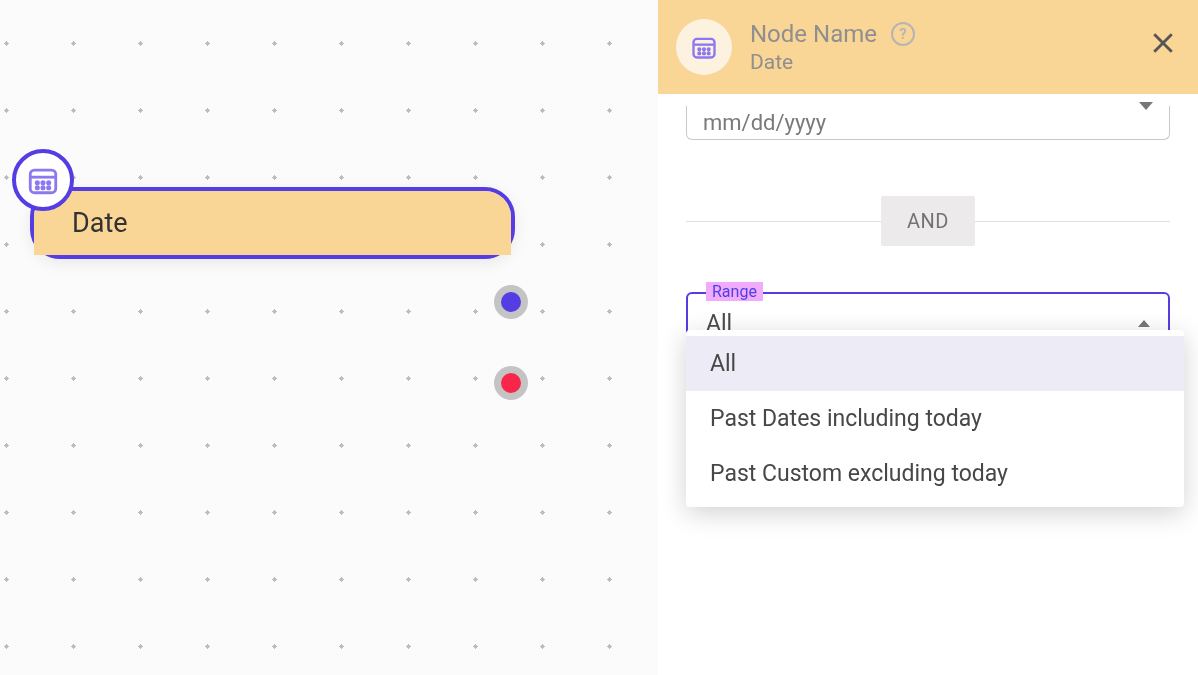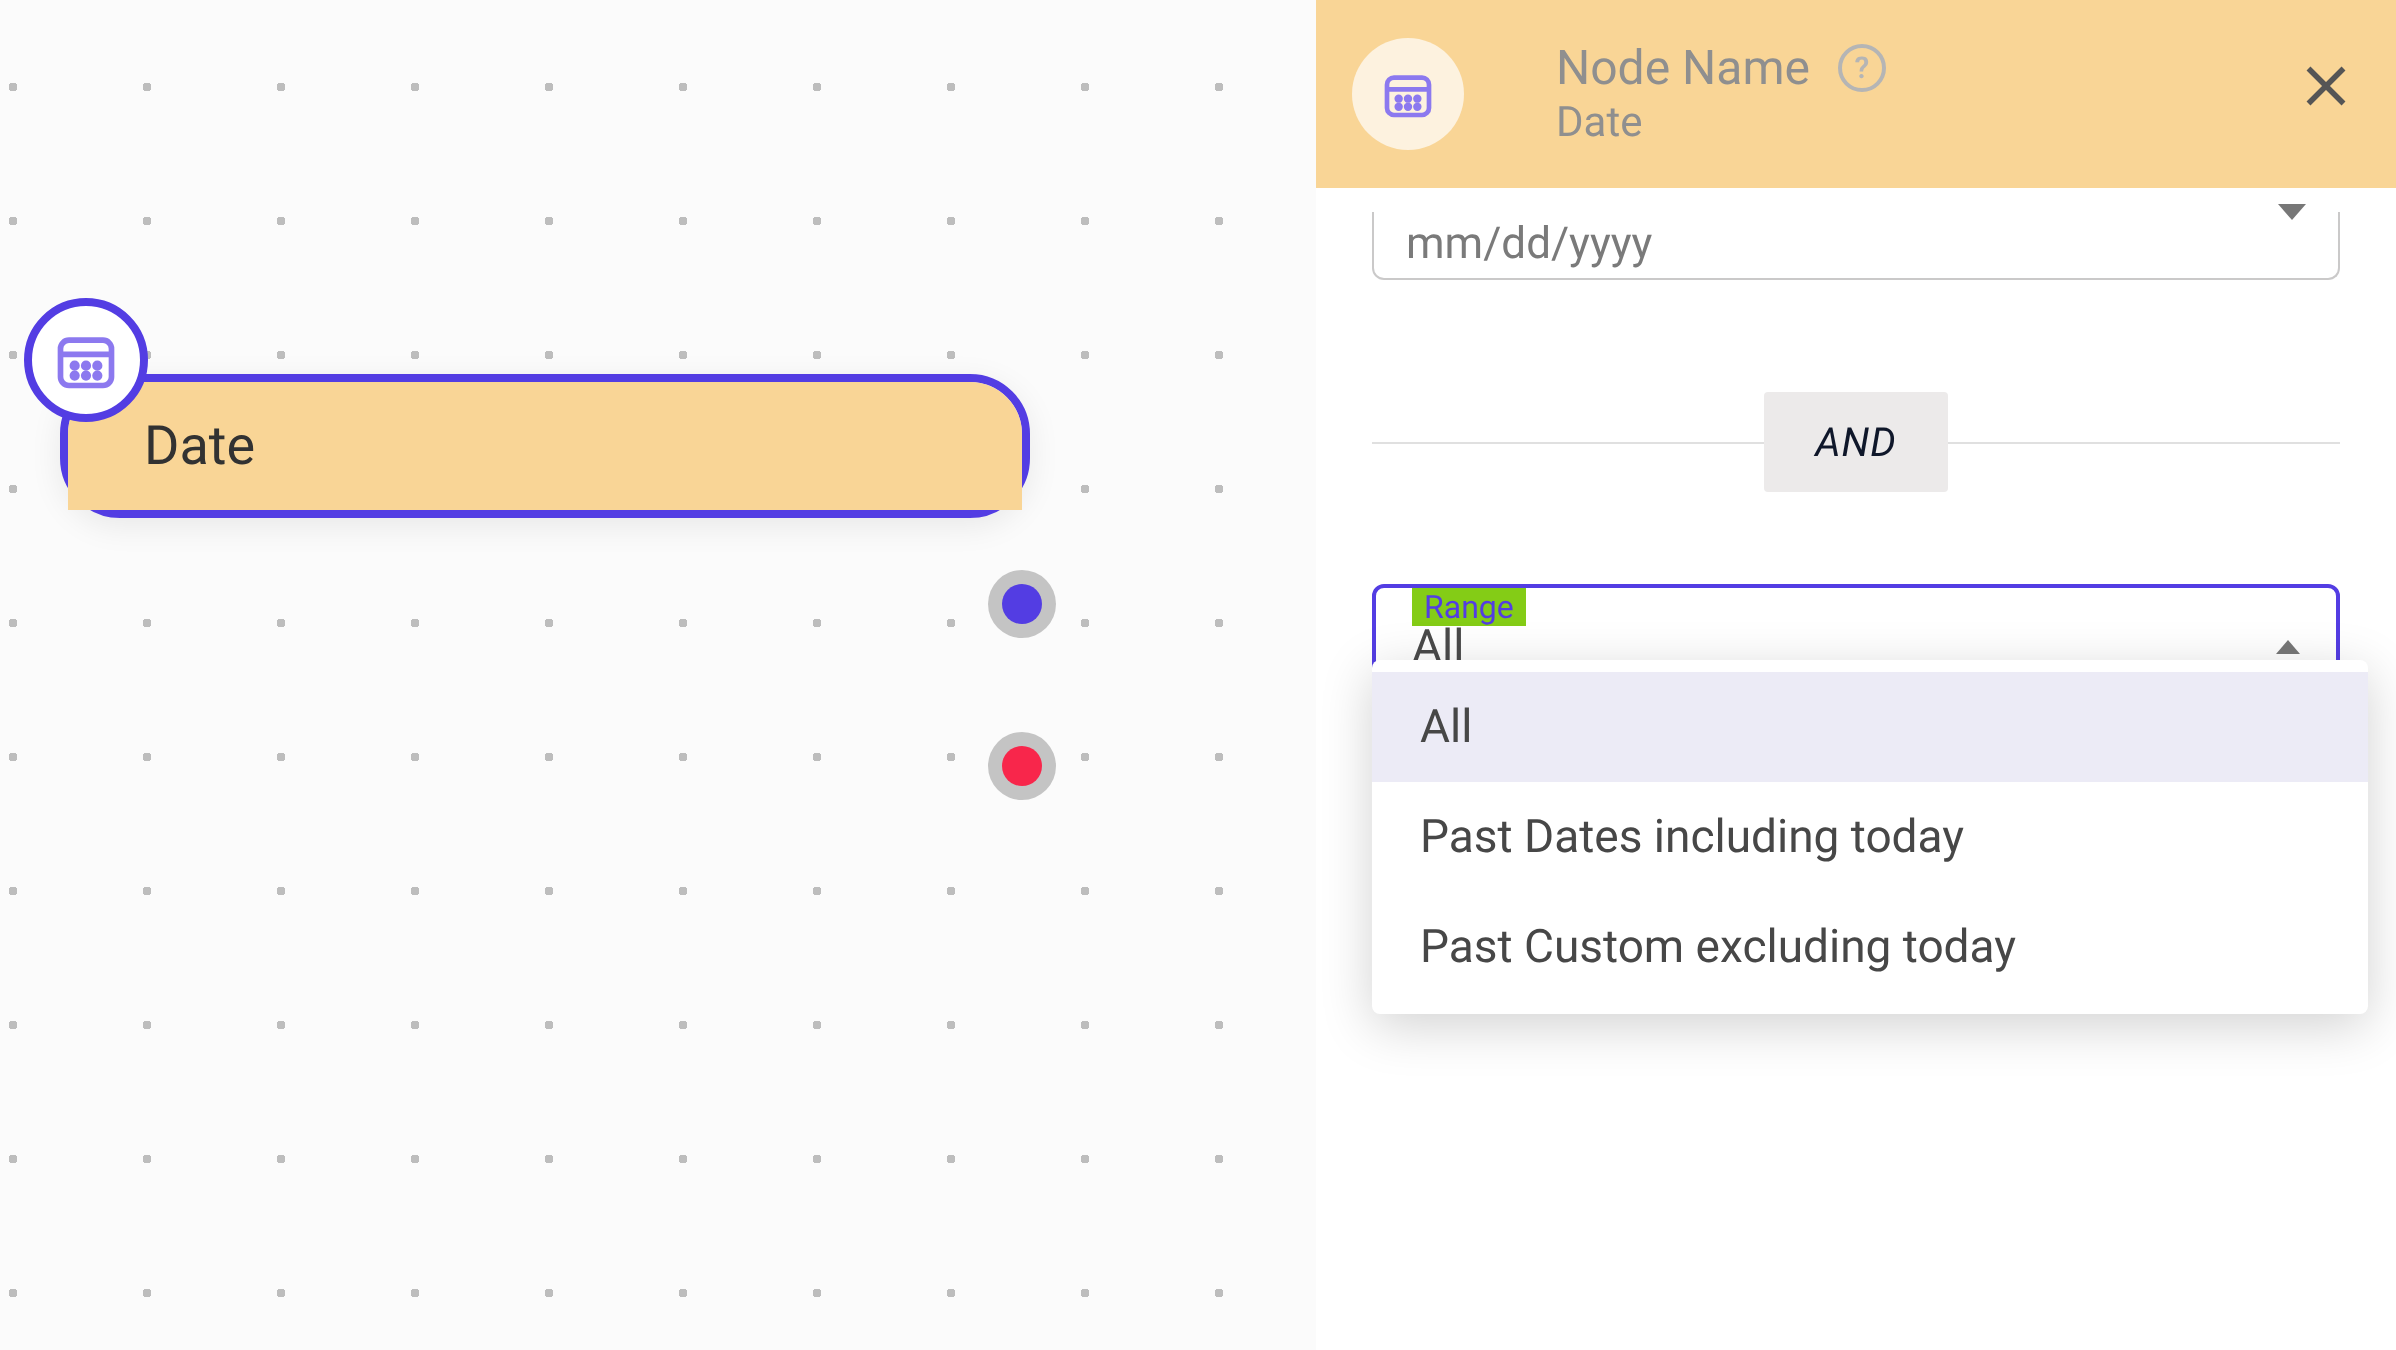--- a/index.html
+++ b/index.html
@@ -121,21 +121,21 @@
   .panel-icon-circle {
     width: 56px;
     height: 56px;
     border-radius: 50%;
     background: #fdf2df;
     display: flex;
     align-items: center;
     justify-content: center;
   }
   .panel-icon-circle svg { width: 28px; height: 28px; }
-  .panel-titles { display: flex; flex-direction: column; gap: 2px; margin-left: 28px; }
+  .panel-titles { display: flex; flex-direction: column; gap: 2px; }
   .panel-title-row { display: flex; align-items: center; gap: 14px; }
   .panel-title { font-size: 24px; color: #8f8f8f; }
   .panel-sub { font-size: 21px; color: #8f8f8f; }
   .help-circle {
     width: 24px; height: 24px; border: 2px solid #b5b5b5;
     border-radius: 50%; color: #b5b5b5; font-size: 15px;
     display:flex; align-items:center; justify-content:center;
     font-weight: 600;
   }
   .close-x {
@@ -171,43 +171,41 @@
     align-items: center;
     margin: 56px 0 46px 0;
   }
   .divider-line {
     flex: 1;
     height: 1px;
     background: #e0e0e0;
   }
   .and-badge {
     background: #eceaea;
-    color: #0f172a;
+    color: #737373;
     font-size: 20px;
     padding: 13px 26px;
     border-radius: 2px;
     letter-spacing: 0.5px;
-    font-style: italic;
   }
 
   .range-field {
     position: relative;
     border: 2px solid #533de3;
     border-radius: 6px;
     padding: 16px 18px 16px 18px;
   }
   .range-label {
     position: absolute;
     top: -12px;
     left: 18px;
-    background: #84cc16;
+    background: #f0abfc;
     padding: 0 6px;
     color: #533de3;
     font-size: 16px;
-    margin-top: 12px;
   }
   .range-value-row {
     display: flex;
     align-items: center;
     justify-content: space-between;
     font-size: 23px;
     color: #4a4a4a;
   }
   .arrow-up {
     width: 0; height: 0;

